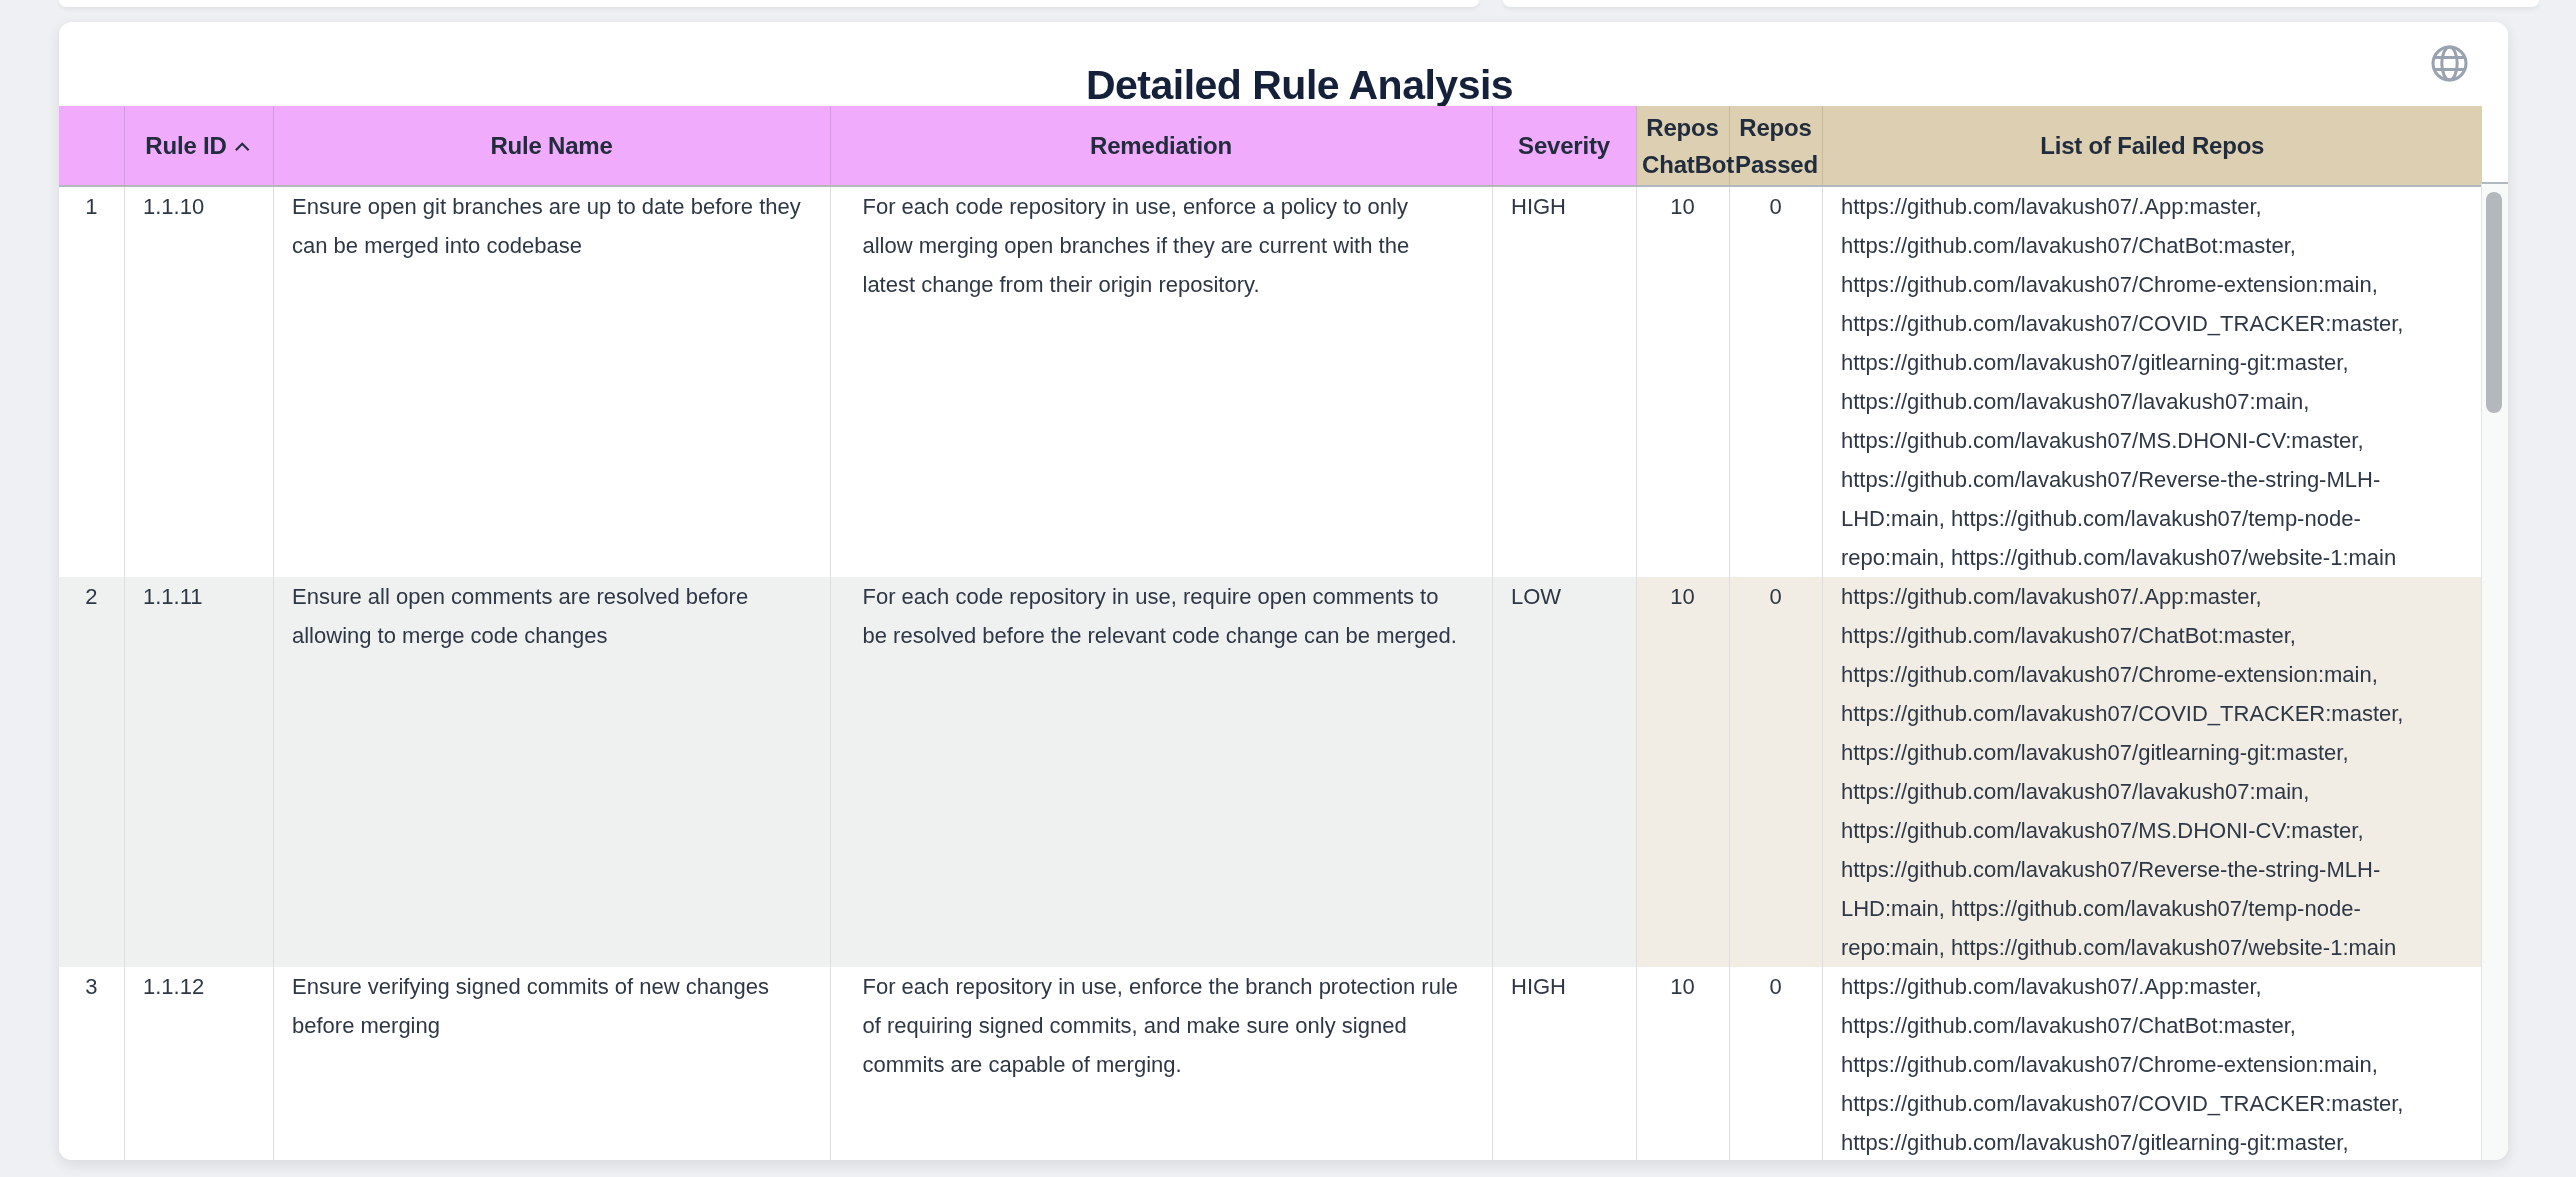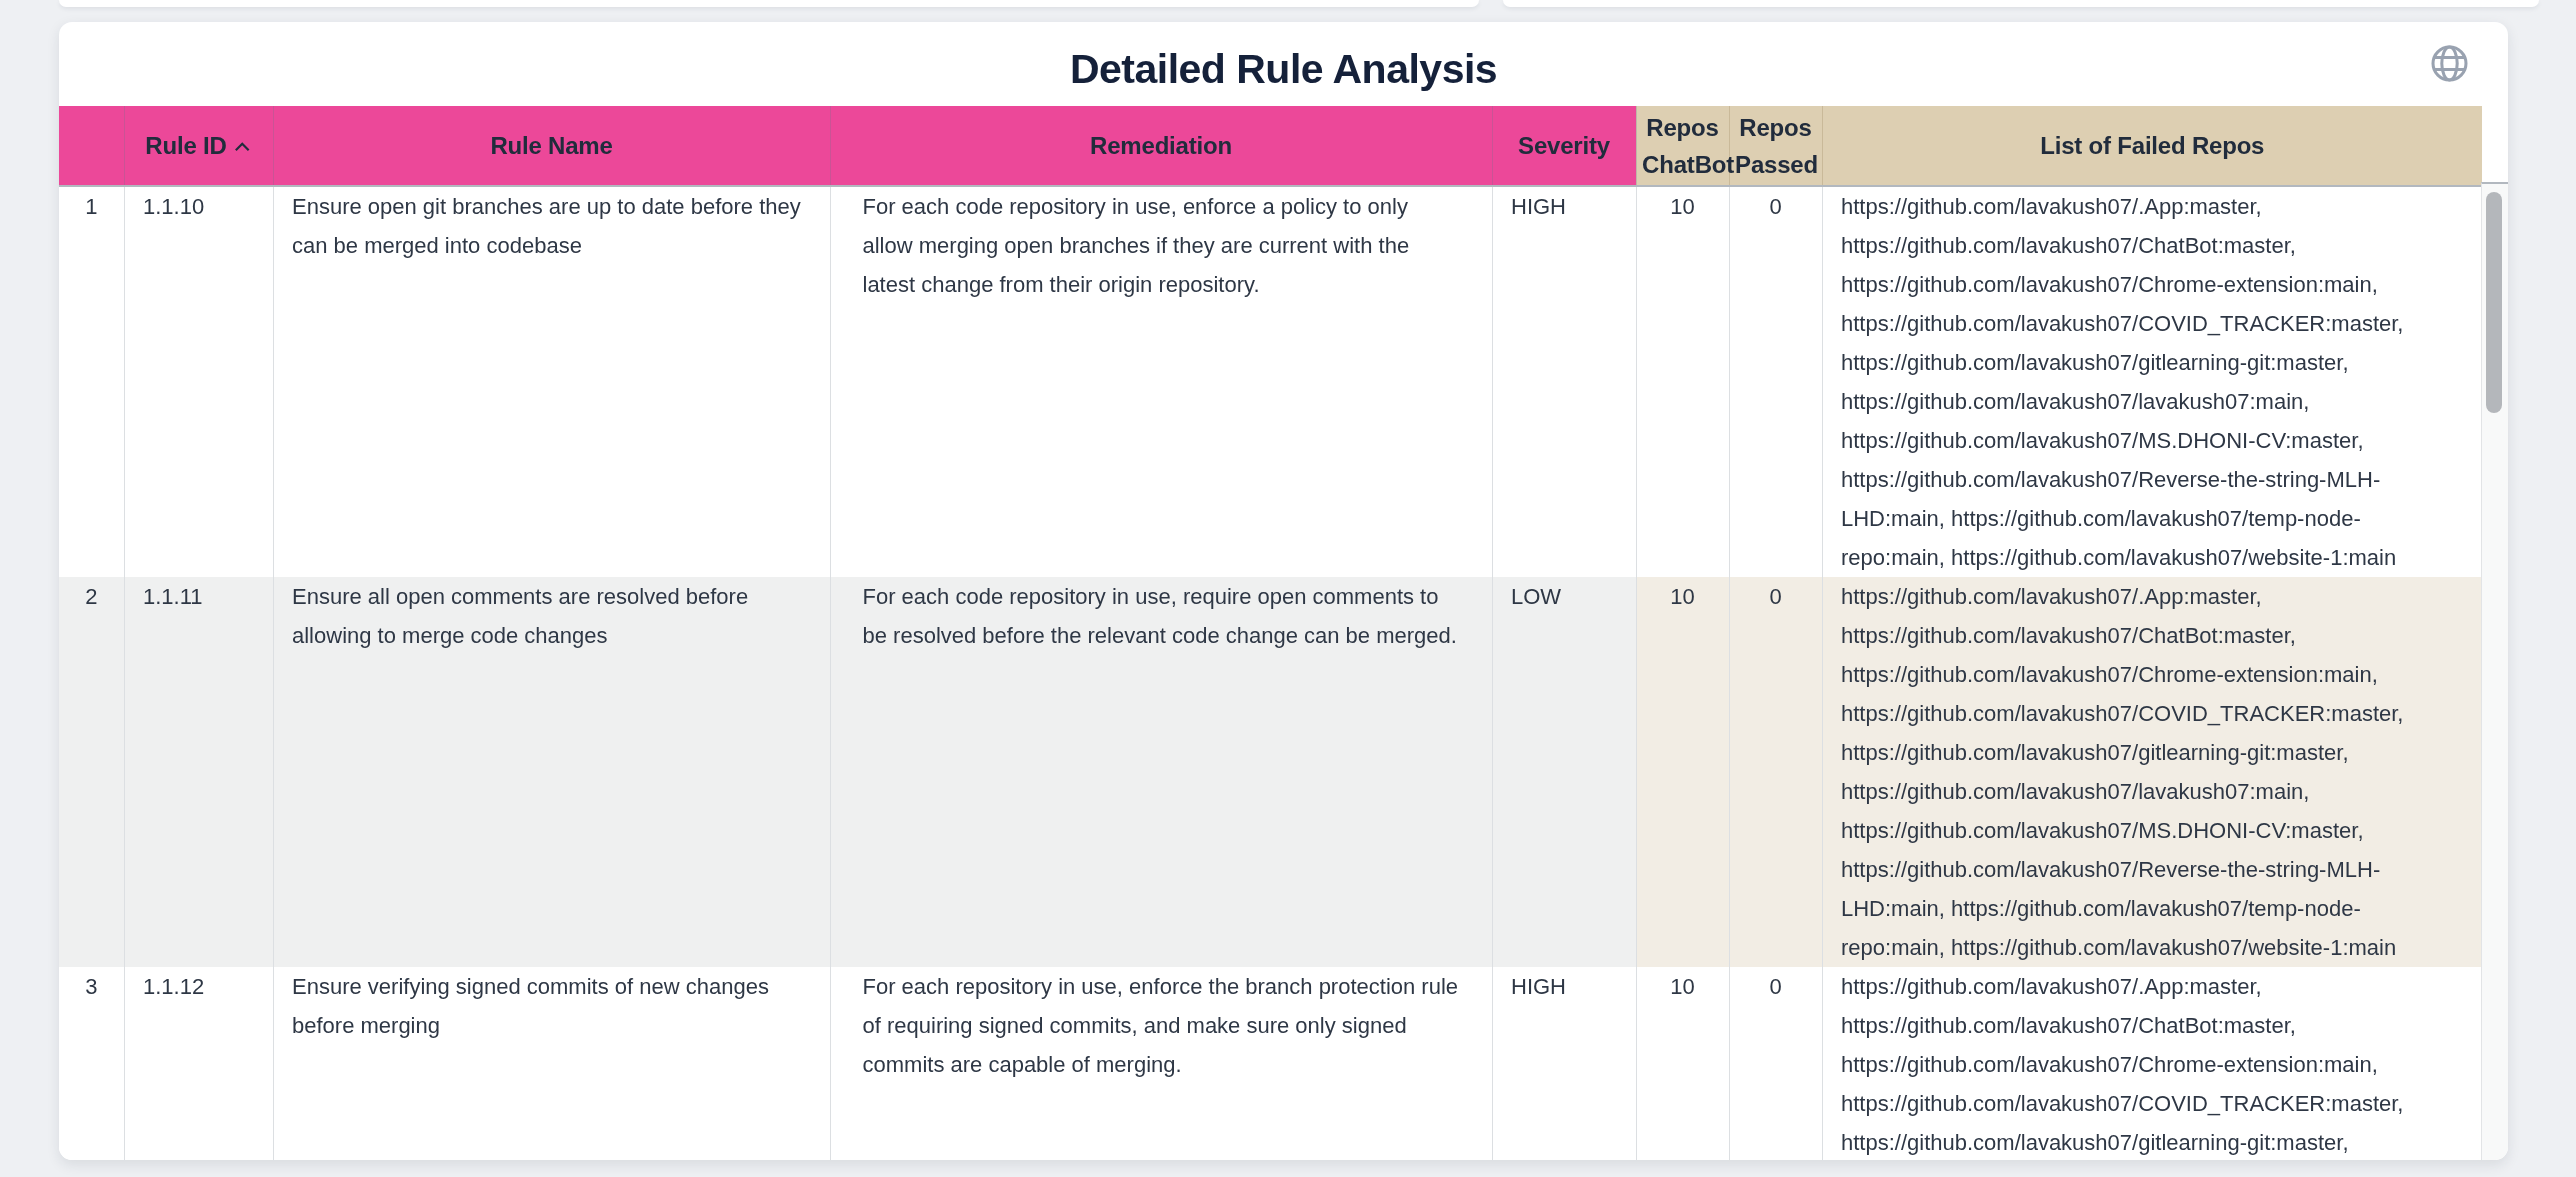--- a/index.html
+++ b/index.html
@@ -21,21 +21,21 @@
 
   
   .card {
     position:absolute; left:59px; top:22px; width:2449px; height:1138px;
     background:#ffffff; border-radius:13px;
     box-shadow:0 4.6px 13px rgba(30,40,60,.10);
     overflow:hidden;
   }
   .title {
     position:absolute; top:24px; left:0; width:100%;
-    margin:0; text-align:center;
+    margin:16px; text-align:center;
     font-size:41px; font-weight:700; letter-spacing:-0.5px;
     color:#15213a;
   }
   .globe-btn {
     position:absolute; top:18.5px; right:35px; width:45px; height:45px;
     background:none; border:none; padding:0; cursor:pointer;
   }
   .globe-btn svg { display:block; }
 
   
@@ -44,21 +44,21 @@
   col.c-index        { width:65px;  }
   col.c-rule_id      { width:149px; }
   col.c-rule_name    { width:557px; }
   col.c-remediation  { width:662px; }
   col.c-severity     { width:144px; }
   col.c-repos_failed { width:93px; }
   col.c-repos_passed { width:93px; }
   col.c-failed_repos { width:660px; }
 
   thead th {
-    background:#ec4899; color:#212c3c;
+    background:#f0abfc; color:#212c3c;
     font-weight:700; font-size:24px; line-height:37px; letter-spacing:-0.2px;
     text-align:center; vertical-align:middle;
     height:79px; padding:0 5.6px;
     border-right:1.9px solid rgba(100,115,140,.25);
     border-bottom:2.8px solid #b2b8bf;
   }
   thead th.tan { background:#ddcfb2; border-right-color:rgba(150,130,90,.28); }
   thead th:last-child { border-right:none;margin-left:40px; }
   .sort-svg { margin-left:6.5px; vertical-align:1.9px; }
 

